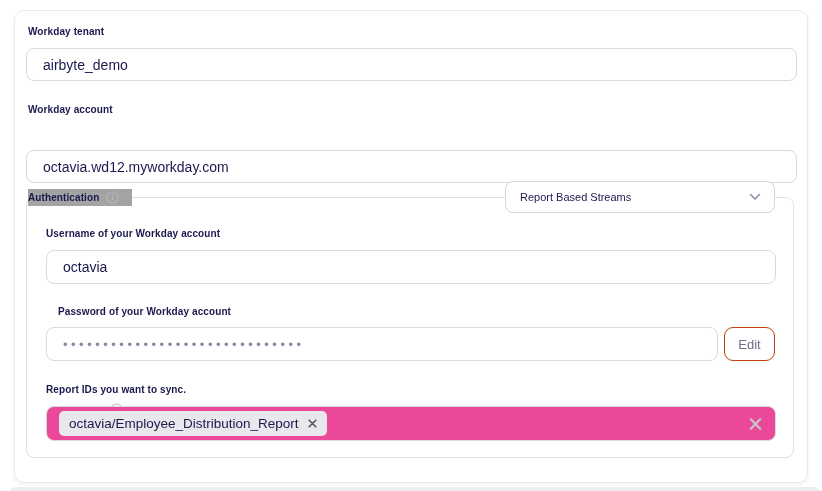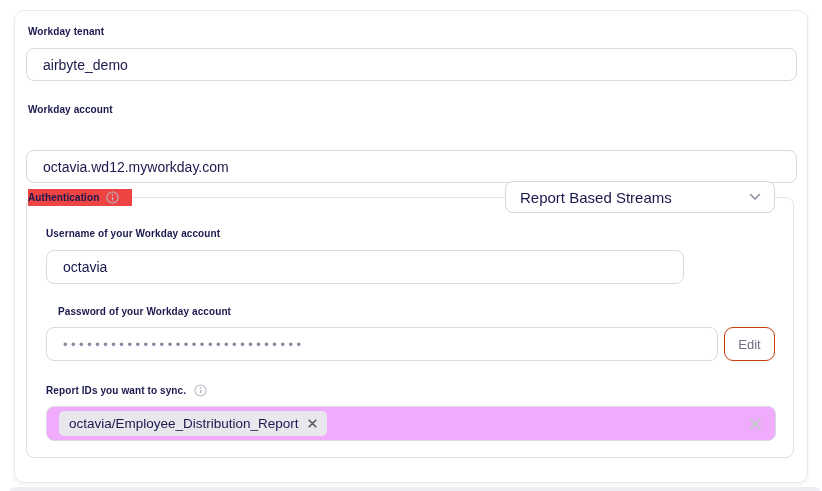--- a/index.html
+++ b/index.html
@@ -13,44 +13,44 @@
 
   .field-label { font-size:10px; font-weight:600; color:#1a194d; letter-spacing:.1px; }
 
   .text-input { border:1px solid #d9d9e1; border-radius:8px; background:#fff;
                 font-family:"Liberation Sans", sans-serif; font-size:14px; color:#1a194d;
                 padding:0 16px; outline:none; }
 
   .input-main { left:26px; width:771px; height:33px; }
 
   .auth-label-wrap { left:28px; top:189px; height:17px; display:flex; align-items:center;
-                     gap:7px; background:#ef4444; padding-right:13px; z-index:3; }
+                     gap:7px; background:#a3a3a3; padding-right:13px; z-index:3; }
 
   .group-box { left:26px; top:197px; width:768px; height:261px;
                border:1px solid #dfdfe6; border-radius:8px; z-index:1; }
 
   .select { left:505px; top:181px; width:270px; height:32px; background:#fff;
             border:1px solid #d6d6de; border-radius:8px; z-index:3;
             display:flex; align-items:center; justify-content:space-between;
             padding:0 13px 0 14px; cursor:pointer; }
-  .select-value { font-size:15px; color:#1a194d; }
+  .select-value { font-size:11px; color:#1a194d; }
 
-  .inner-input { left:46px; width:638px; height:34px; z-index:2; }
+  .inner-input { left:46px; width:730px; height:34px; z-index:2; }
 
   .password-input { width:672px; font-size:13px; letter-spacing:3.5px; color:#8a8aa2; }
 
   .edit-btn { left:724px; top:327px; width:51px; height:34px; z-index:2;
               background:#fff; border:1px solid #c2410c; border-radius:9px;
               font-family:"Liberation Sans", sans-serif; font-size:13px; font-weight:500;
               color:#6e6e84; cursor:pointer; }
 
-  .label-row { display:flex; align-items:center; gap:8px; z-index:2; }
+  .label-row { display:flex; align-items:center; gap:8px; z-index:2;flex-direction:column; }
 
   .tag-input { left:46px; top:406px; width:730px; height:35px; z-index:2;
-               border:1px solid #d9d9e1; border-radius:8px; background:#f0abfc;
+               border:1px solid #d9d9e1; border-radius:8px; background:#ec4899;
                display:flex; align-items:center; padding:0 36px 0 12px; }
   .tag-pill { display:inline-flex; align-items:center; gap:9px; background:#e7e7ec;
               border-radius:5px; padding:5px 10px; font-size:13.5px; color:#1a194d; }
   .pill-x { display:inline-flex; cursor:pointer; }
   .clear-x { position:absolute; right:13px; top:50%; transform:translateY(-50%);
              display:inline-flex; cursor:pointer; }
 
   .next-card-strip { left:8px; top:487px; width:814px; height:10px;
                      background:#edeef3; border-radius:8px 8px 0 0; }
 

